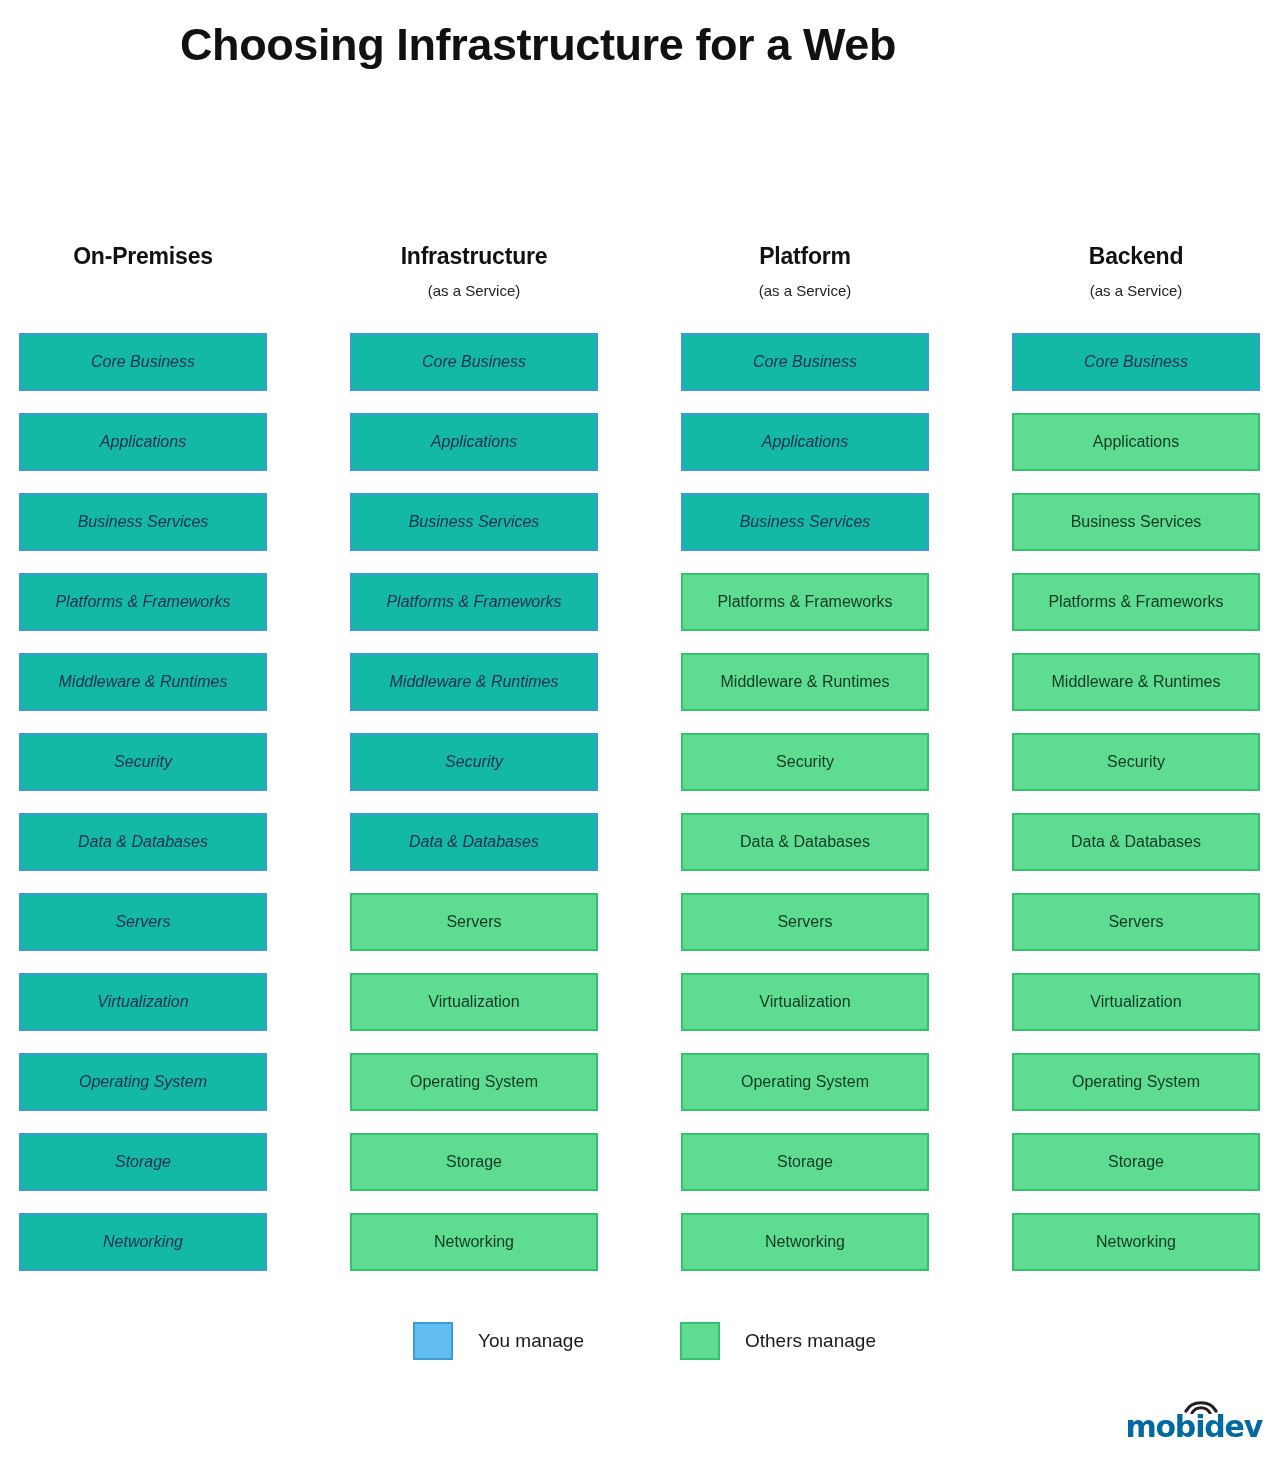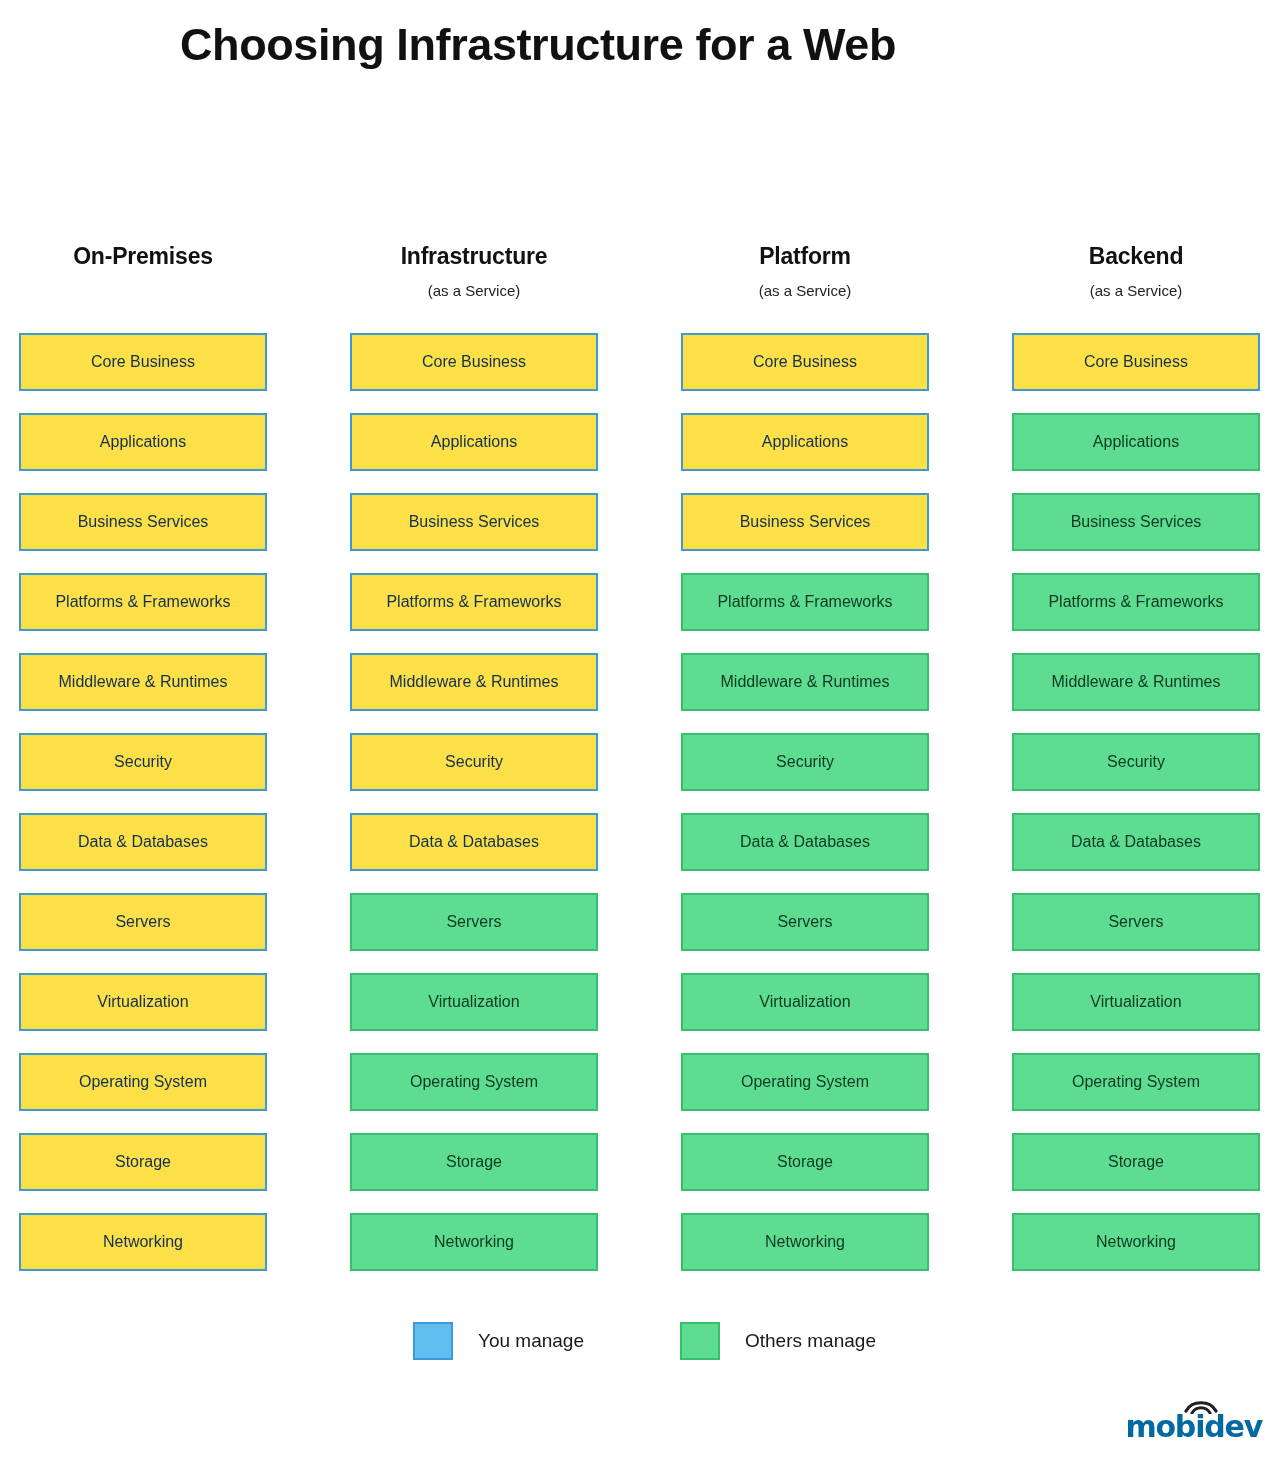--- a/index.html
+++ b/index.html
@@ -77,23 +77,24 @@
     align-items: center;
     justify-content: center;
     font-size: 16px;
     color: #13253b;
     border-style: solid;
     border-width: 2px;
     text-align: center;
     line-height: 1.1;
   }
   .cell.you {
-    background: #fde047;
+    background: #14b8a6;
     border-color: #3c9ad4;
     color: #123050;
+    font-style: italic;
   }
   .cell.others {
     background: #5edd92;
     border-color: #36bf6c;
     color: #0d3a20;
   }
 
   
   #legend {
     position: absolute;

